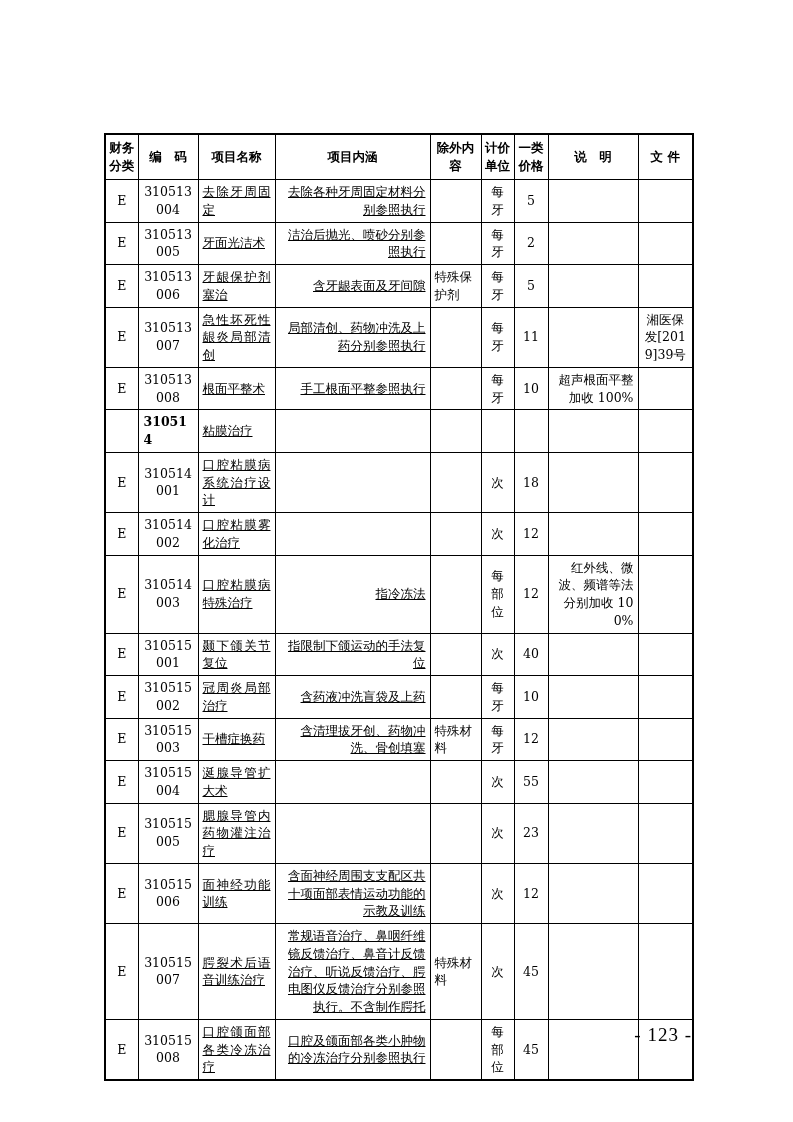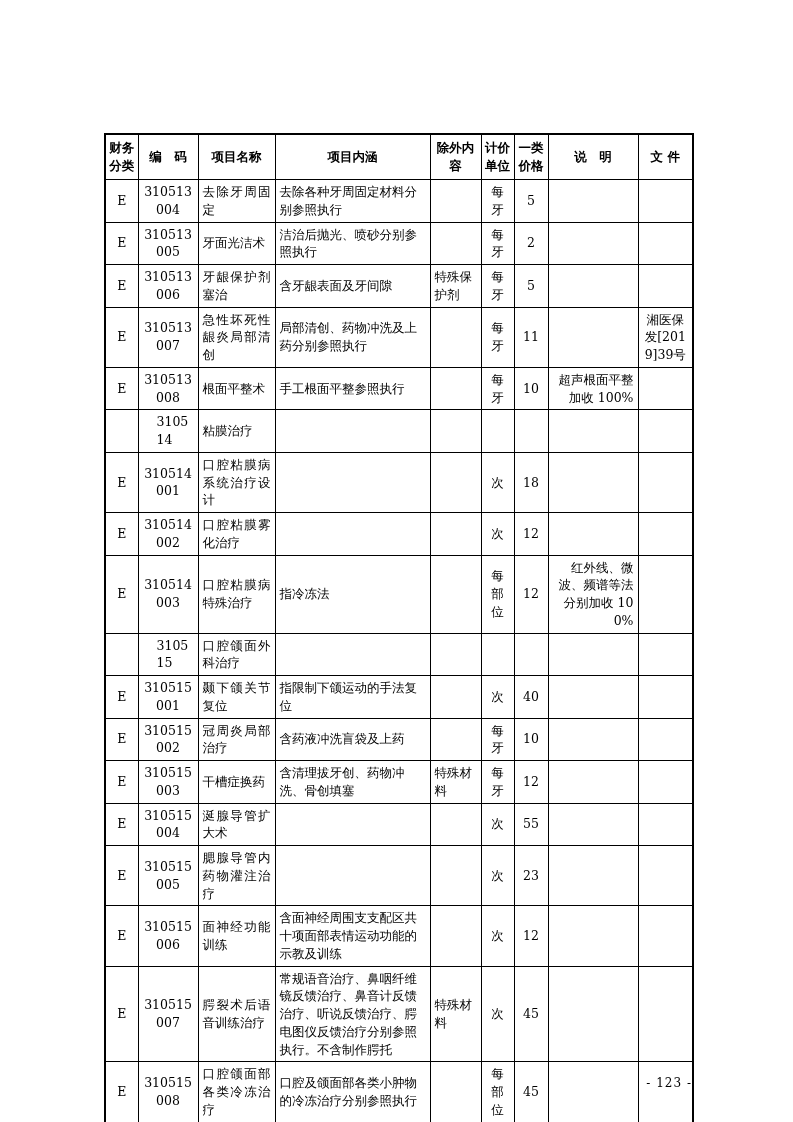--- a/index.html
+++ b/index.html
@@ -29,36 +29,37 @@
     padding:3px 4px;
   }
   .price-table thead th {
     font-weight:bold;
     height:40px;
     text-align:center;
     padding:2px 1px;
   }
   .c-class { text-align:center; padding:3px 1px; }
   .c-code  { text-align:center; padding:3px 1px; font-size:12px;margin-left:16px; }
-  .c-name  { text-align:justify; }
-  .c-content { text-align:left; }
+  .c-name  { text-align:justify;text-decoration:underline; }
+  .c-content { text-align:right;text-decoration:underline; }
   .c-excl  { text-align:left; padding:3px 2px;margin-left:16px; }
   .c-unit  { text-align:center; padding:3px 2px;margin-top:31px; }
   .c-price { text-align:center; padding:3px 2px; }
   .c-note  { text-align:right; }
   .c-file  { text-align:center; padding:3px 2px;margin-left:36px; }
-  tr.section-row .c-code { font-weight:normal; text-align:left; padding-left:18px; }
+  tr.section-row .c-code { font-weight:bold; text-align:left; padding-left:5px; }
   tr.section-row td { height:18px; }
   tr.item-row td { height:30px; }
   .page-number {
     position:absolute;
-    top:1076px;
+    top:1024px;
     right:101px;
-    font-size:12px;
+    font-size:19px;
     letter-spacing:1px;
+    font-family:Liberation Serif, serif;
   }
 </style>
 </head>
 <body>
 
 <div class="page">
 
   <table class="price-table">
     <colgroup>
       <col style="width:33px">
@@ -177,31 +178,20 @@
     <td class="c-class">E</td>
     <td class="c-code">310514003</td>
     <td class="c-name">口腔粘膜病特殊治疗</td>
     <td class="c-content">指冷冻法</td>
     <td class="c-excl"></td>
     <td class="c-unit">每部位</td>
     <td class="c-price">12</td>
     <td class="c-note">红外线、微波、频谱等法分别加收 100%</td>
     <td class="c-file"></td>
   </tr>
-        <tr class="section-row">
-    <td class="c-class"></td>
-    <td class="c-code">310515</td>
-    <td class="c-name">口腔颌面外科治疗</td>
-    <td class="c-content"></td>
-    <td class="c-excl"></td>
-    <td class="c-unit"></td>
-    <td class="c-price"></td>
-    <td class="c-note"></td>
-    <td class="c-file"></td>
-  </tr>
         <tr class="item-row">
     <td class="c-class">E</td>
     <td class="c-code">310515001</td>
     <td class="c-name">颞下颌关节复位</td>
     <td class="c-content">指限制下颌运动的手法复位</td>
     <td class="c-excl"></td>
     <td class="c-unit">次</td>
     <td class="c-price">40</td>
     <td class="c-note"></td>
     <td class="c-file"></td>

